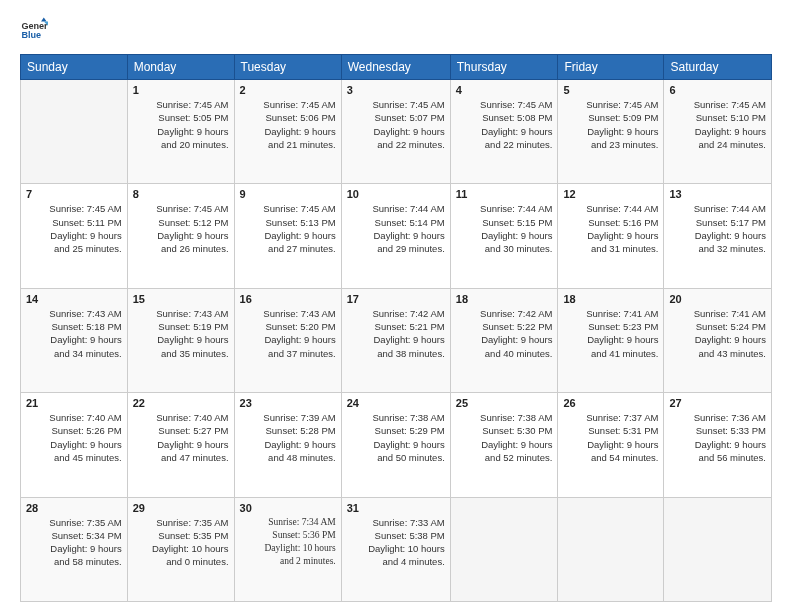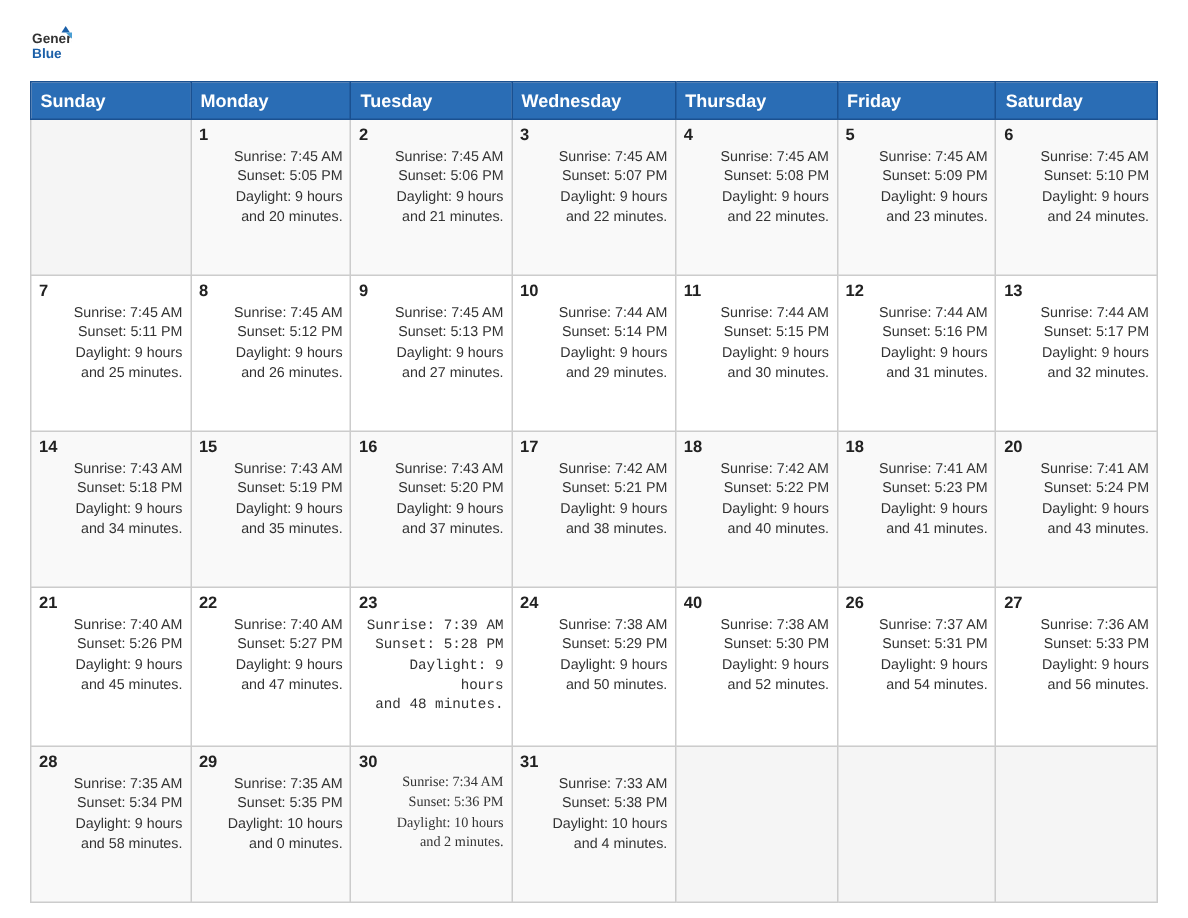--- a/index.html
+++ b/index.html
@@ -47,21 +47,21 @@
     }
     .calendar {
       width: 100%;
       border-collapse: collapse;
       flex: 1;
     }
     .calendar thead tr th {
       background-color: #2a6db5;
       color: #fff;
       font-size: 12px;
-      font-weight: bold;
+      font-weight: normal;
       padding: 5px 6px;
       text-align: left;
       border: 1px solid #1a5090;
     }
     .calendar tbody tr td {
       border: 1px solid #ccc;
       vertical-align: top;
       padding: 4px 5px;
       font-size: 10px;
       color: #333;
@@ -285,34 +285,34 @@
           </td>
           <td>
             <span class="day-number">22</span>
             <div class="day-detail" style="white-space: pre-line;">Sunrise: 7:40 AM
 Sunset: 5:27 PM
 Daylight: 9 hours
 and 47 minutes.</div>
           </td>
           <td>
             <span class="day-number">23</span>
-            <div class="day-detail" style="white-space: pre-line; font-family: Liberation Mono, monospace;">Sunrise: 7:39 AM
+            <div class="day-detail" style="white-space: pre-line;">Sunrise: 7:39 AM
 Sunset: 5:28 PM
 Daylight: 9 hours
 and 48 minutes.</div>
           </td>
           <td>
             <span class="day-number">24</span>
             <div class="day-detail" style="white-space: pre-line;">Sunrise: 7:38 AM
 Sunset: 5:29 PM
 Daylight: 9 hours
 and 50 minutes.</div>
           </td>
           <td>
-            <span class="day-number">40</span>
+            <span class="day-number">25</span>
             <div class="day-detail" style="white-space: pre-line;">Sunrise: 7:38 AM
 Sunset: 5:30 PM
 Daylight: 9 hours
 and 52 minutes.</div>
           </td>
           <td>
             <span class="day-number">26</span>
             <div class="day-detail" style="white-space: pre-line;">Sunrise: 7:37 AM
 Sunset: 5:31 PM
 Daylight: 9 hours

